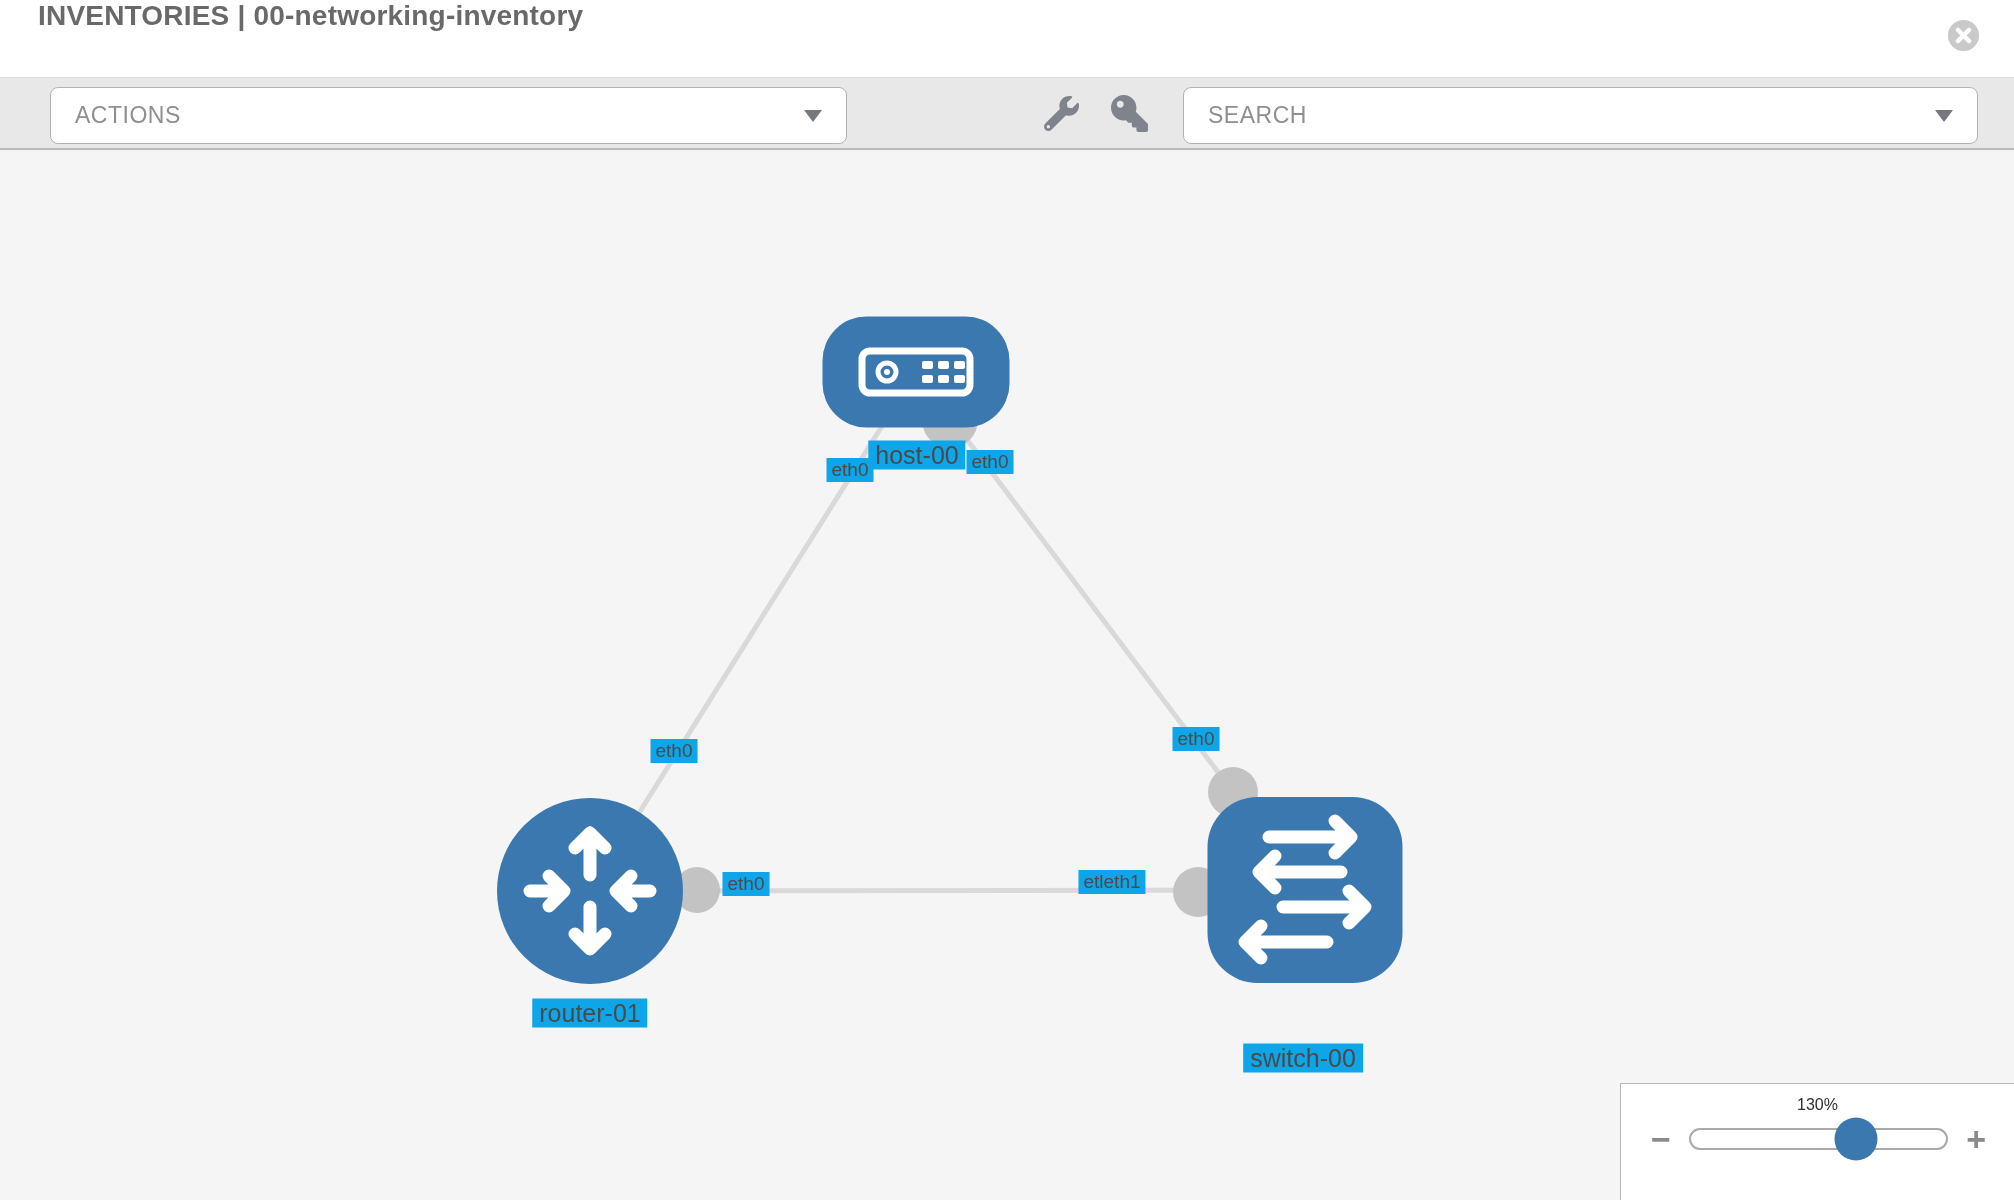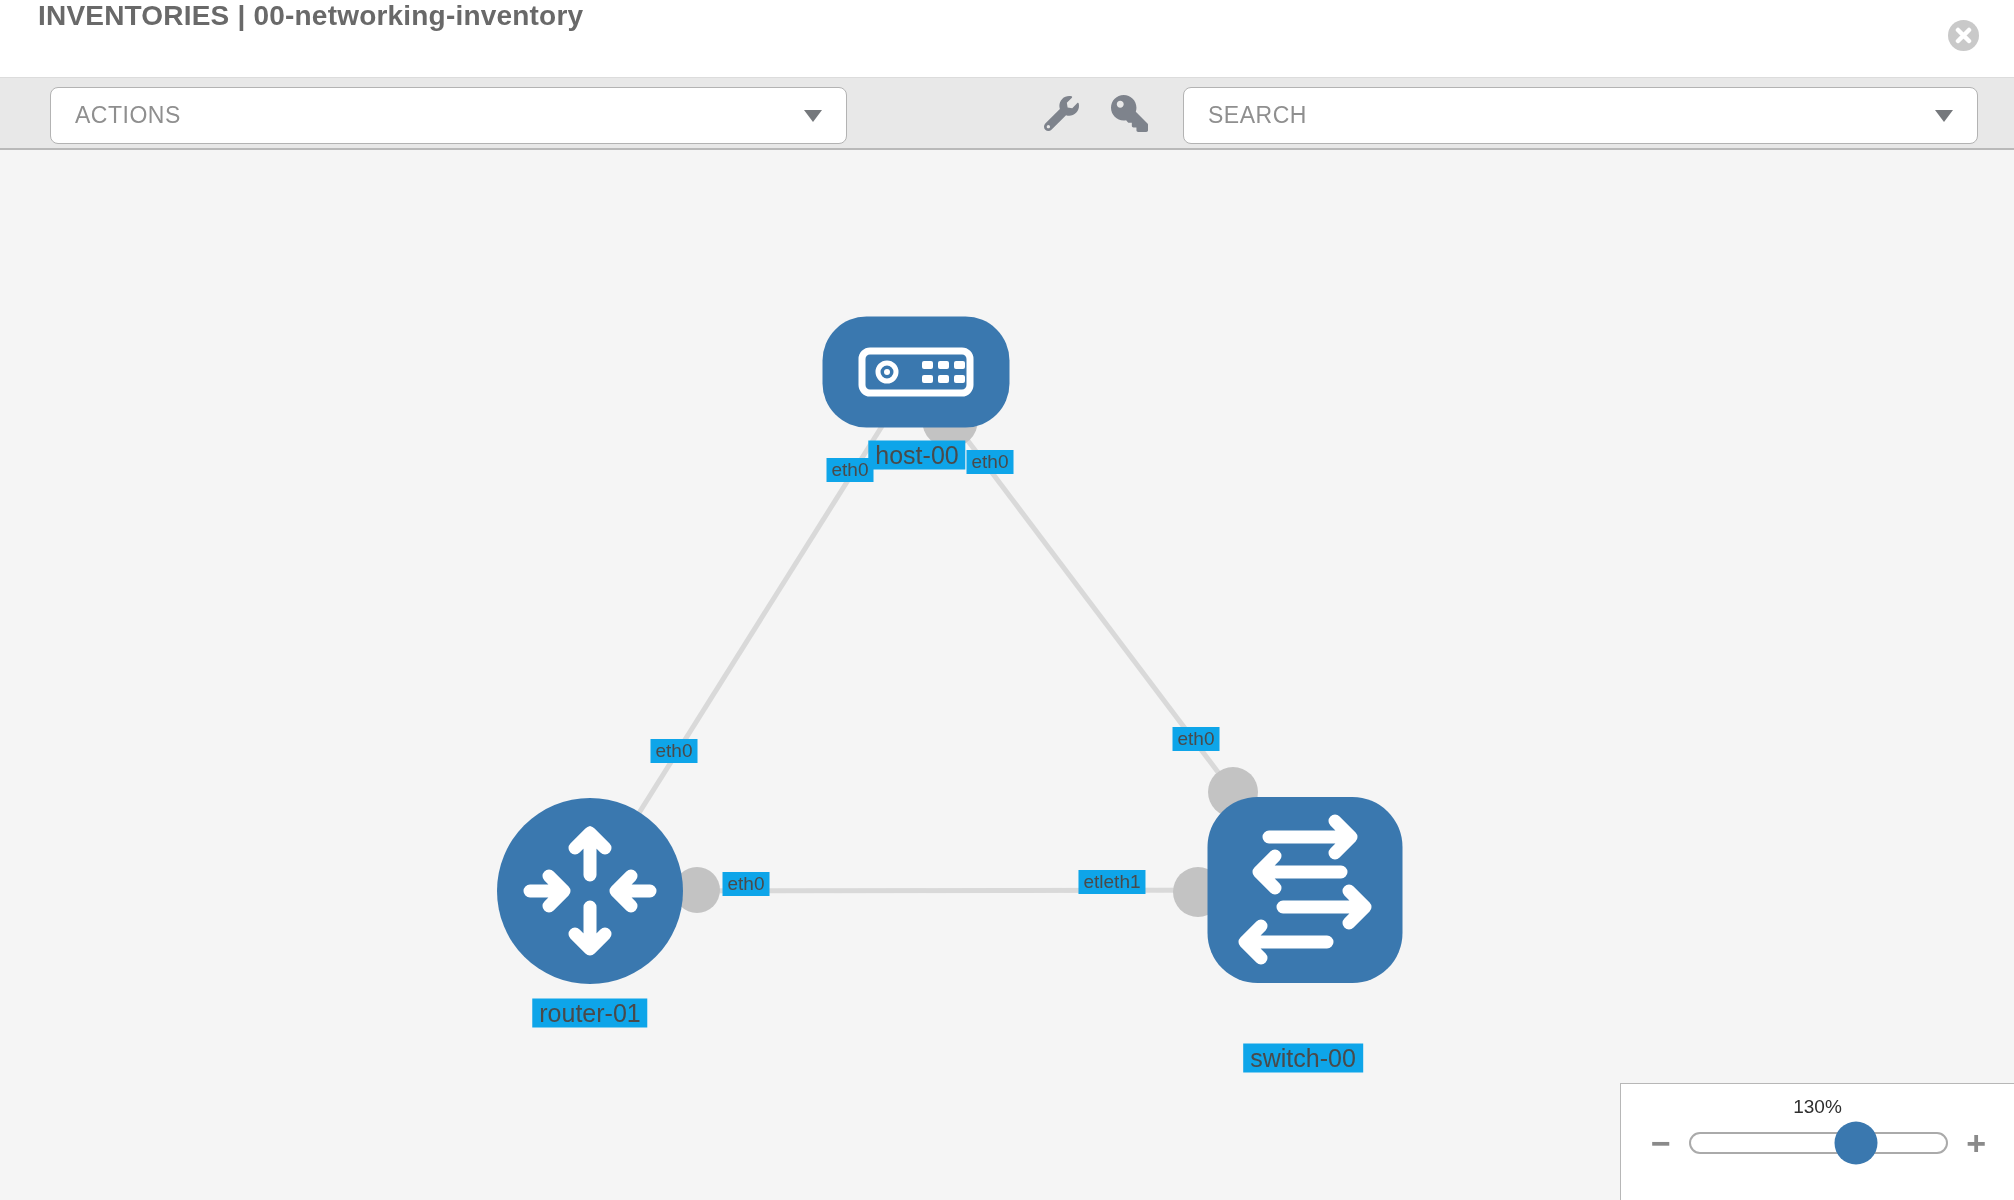--- a/index.html
+++ b/index.html
@@ -75,21 +75,21 @@
     background:#0ea5e9;color:var(--chip_text);white-space:nowrap;z-index:2;
   }
   .chip.eth{font-size:19px;padding:1px 5px;}
   .chip.node-label{font-size:25px;padding:0 7px;color:#4a4a4a;}
   
   .zoom-panel{
     position:absolute;right:0;bottom:0;width:394px;height:117px;
     background:#ffffff;border:1px solid var(--control_border);
     border-right:none;border-bottom:none;z-index:3;
   }
-  .zoom-level{margin-top:12px;text-align:center;font-size:19px;color:#2f2f2f;}
+  .zoom-level{margin-top:12px;text-align:center;font-size:16px;color:#2f2f2f;}
   .zoom-row{display:flex;align-items:center;padding:8px 26px 0 28px;}
   .zoom-btn{
     background:none;border:none;font-size:34px;font-weight:bold;color:#8a8a8a;
     line-height:1;cursor:pointer;padding:0 2px;
   }
   .zoom-track{
     flex:1;height:22px;border:2px solid #aaaaaa;border-radius:12px;background:#fff;
     margin:0 16px;position:relative;cursor:pointer;
   }
   .zoom-thumb{

